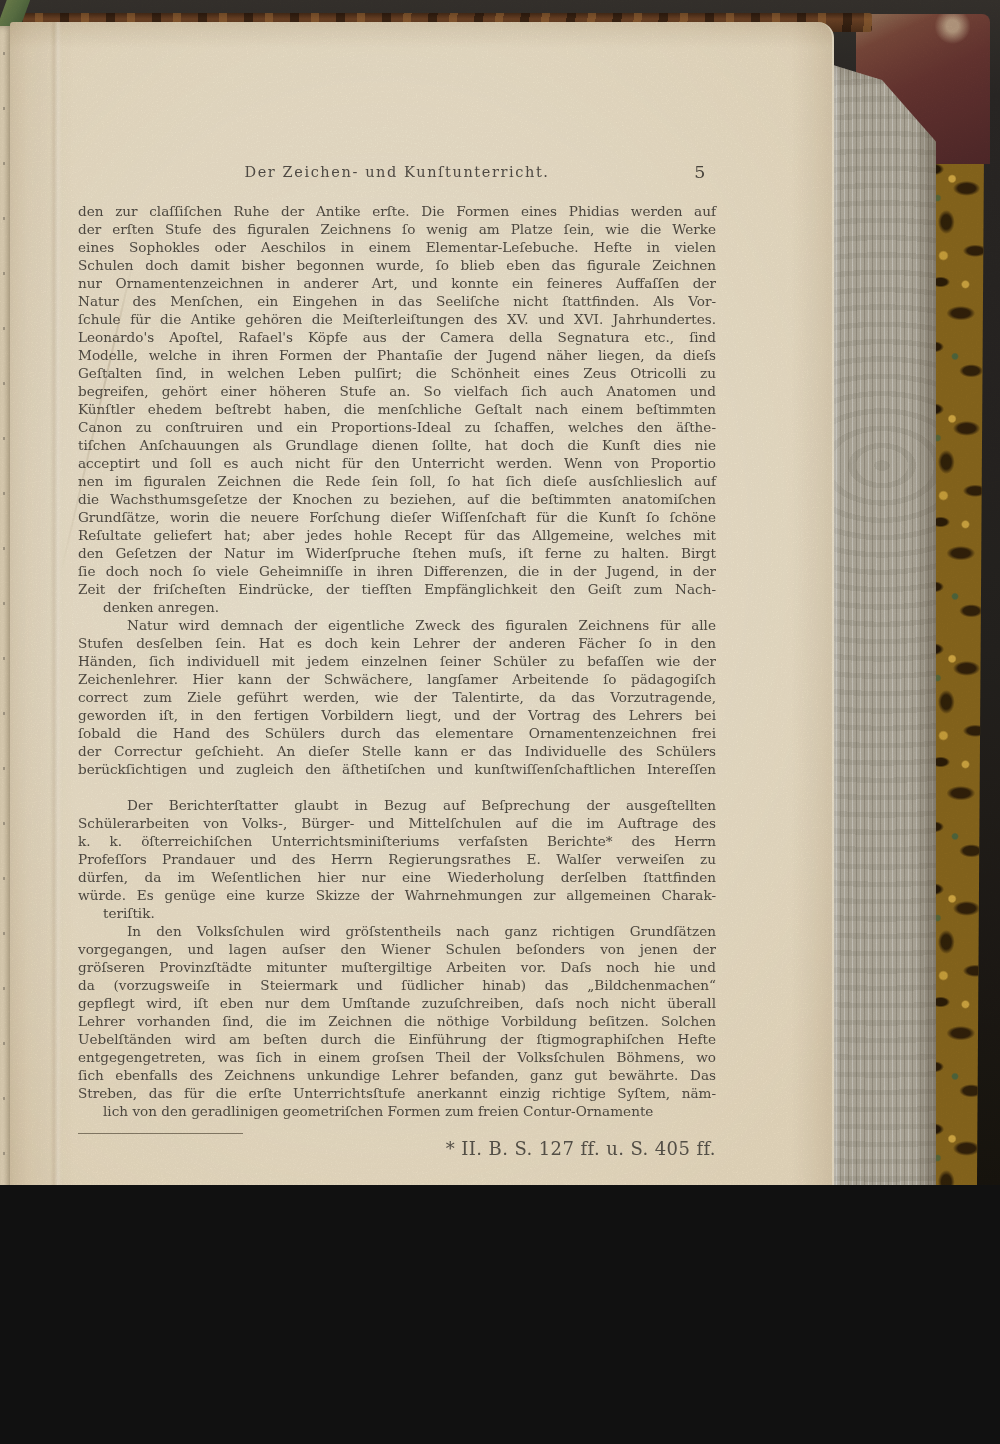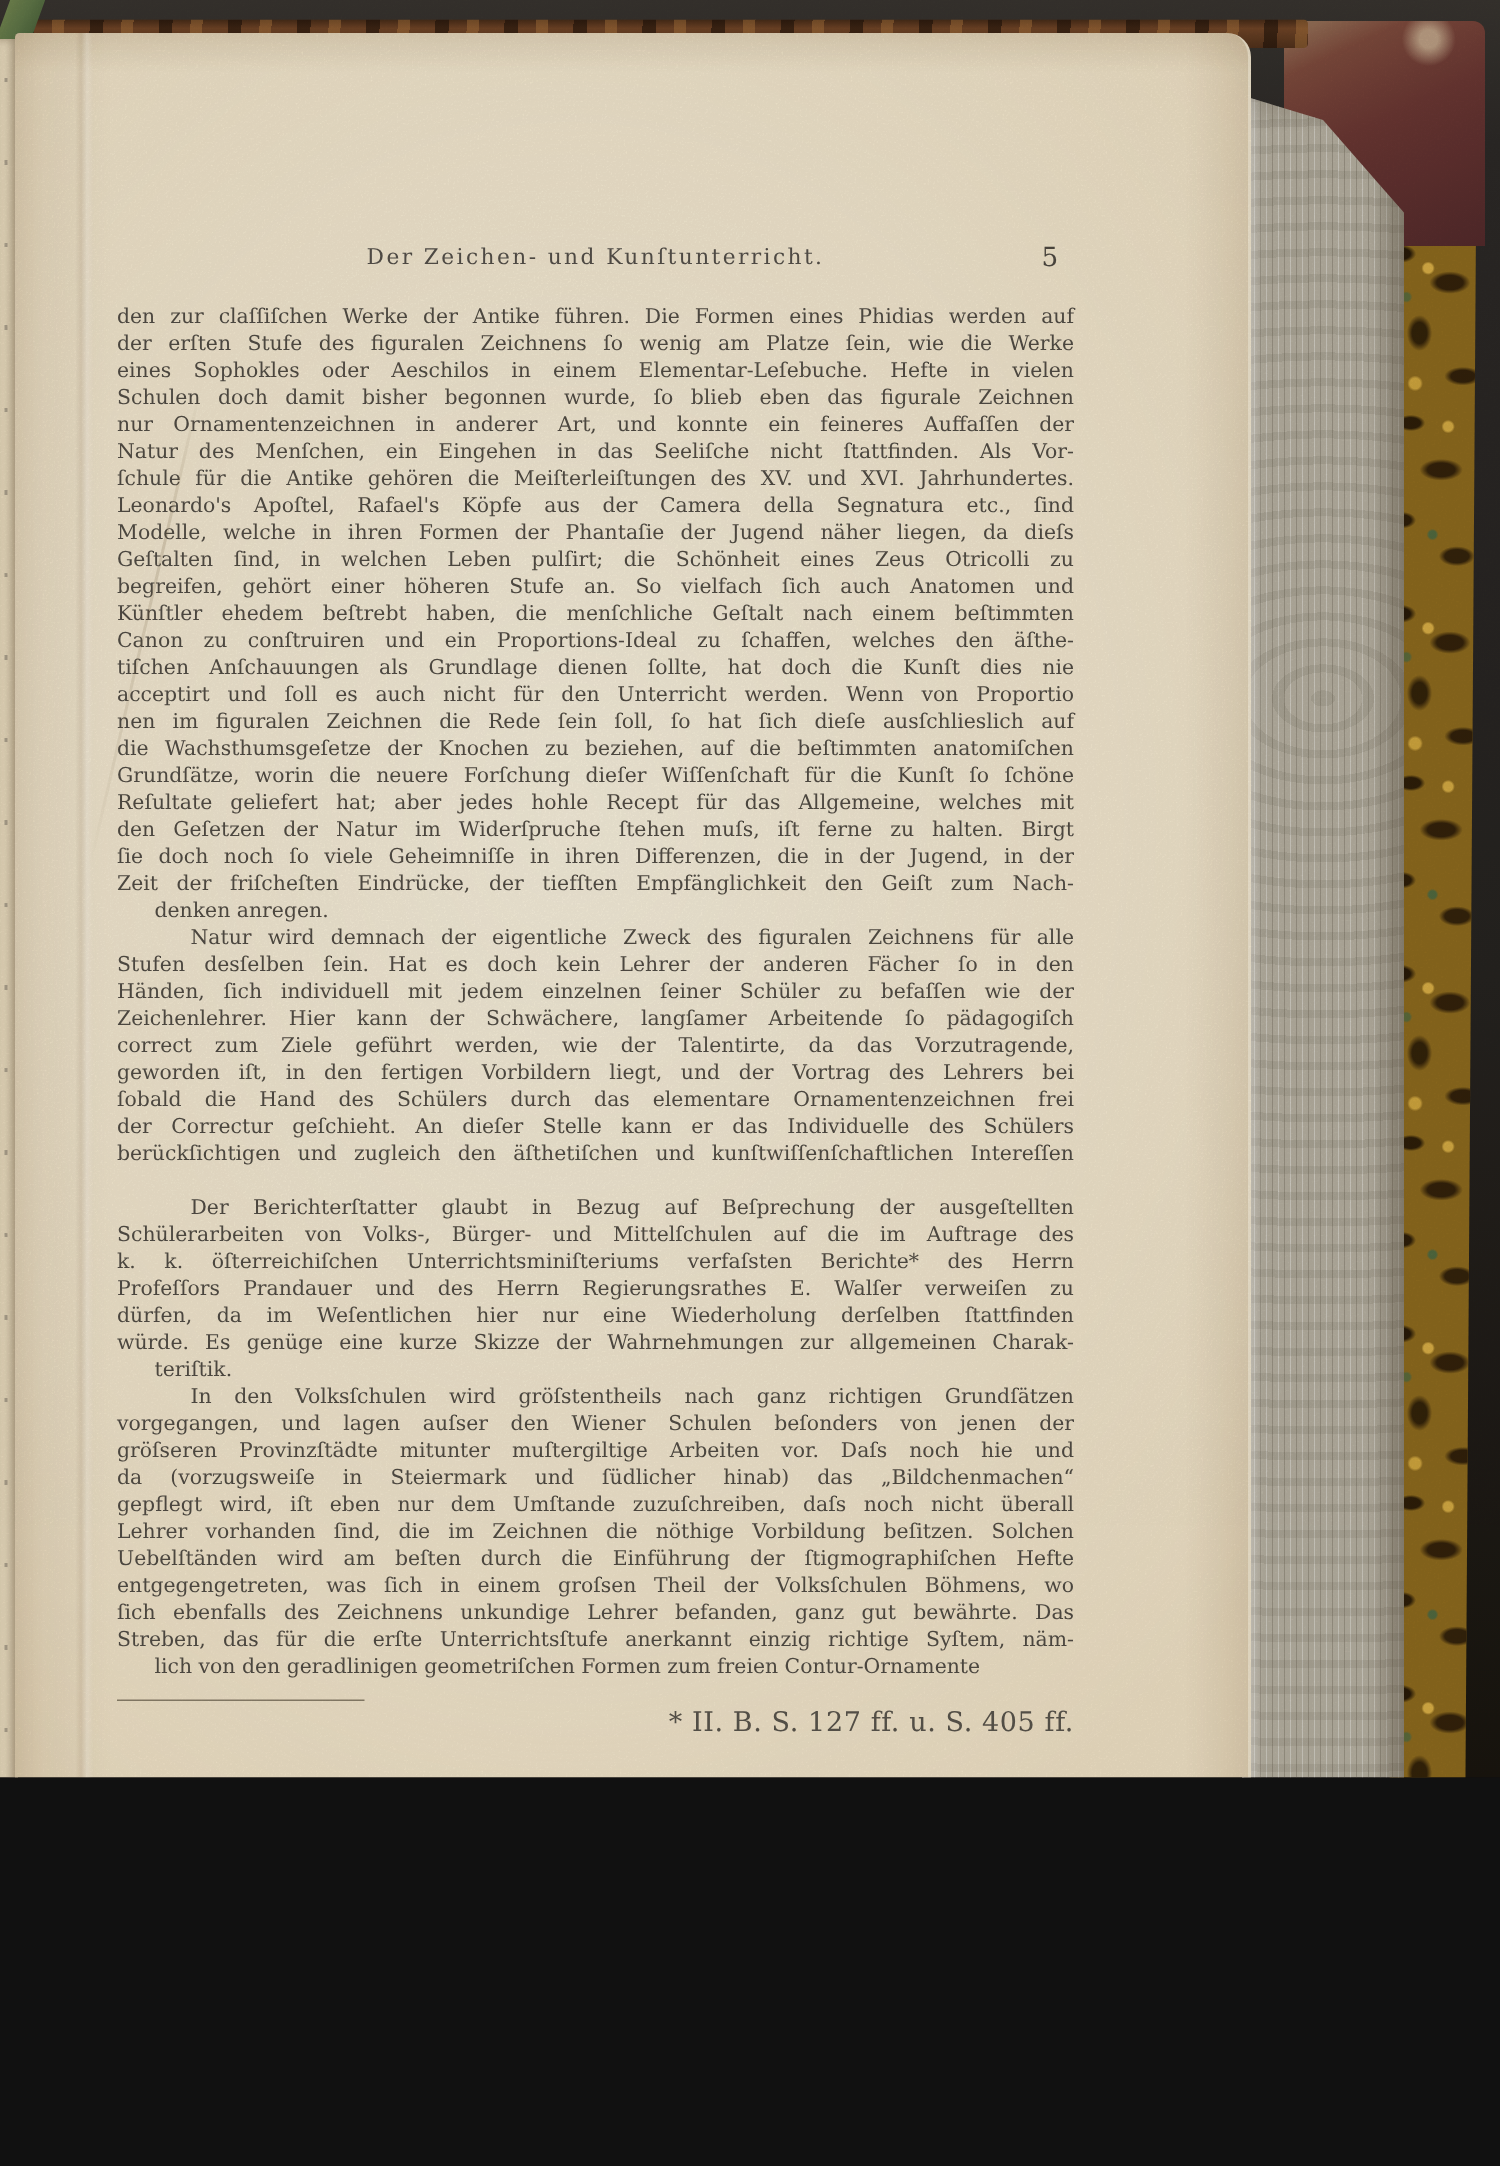--- a/index.html
+++ b/index.html
@@ -154,21 +154,21 @@
 
   <div class="book-page">
     <div class="running-header">
       <span class="running-title">Der Zeichen- und Kunſtunterricht.</span>
       <span class="page-number">5</span>
     </div>
 
     <div class="body-text">
 
     <div class="para">
-          <div class="line">den zur claſſiſchen Werke der Antike führen. Die Formen eines Phidias werden auf</div>
+          <div class="line">den zur claſſiſchen Ruhe der Antike erſte. Die Formen eines Phidias werden auf</div>
           <div class="line">der erſten Stufe des figuralen Zeichnens ſo wenig am Platze ſein, wie die Werke</div>
           <div class="line">eines Sophokles oder Aeschilos in einem Elementar-Leſebuche. Hefte in vielen</div>
           <div class="line">Schulen doch damit bisher begonnen wurde, ſo blieb eben das figurale Zeichnen</div>
           <div class="line">nur Ornamentenzeichnen in anderer Art, und konnte ein feineres Auffaſſen der</div>
           <div class="line">Natur des Menſchen, ein Eingehen in das Seeliſche nicht ſtattfinden. Als Vor-</div>
           <div class="line">ſchule für die Antike gehören die Meiſterleiſtungen des XV. und XVI. Jahrhundertes.</div>
           <div class="line">Leonardo's Apoſtel, Rafael's Köpfe aus der Camera della Segnatura etc., ſind</div>
           <div class="line">Modelle, welche in ihren Formen der Phantaſie der Jugend näher liegen, da dieſs</div>
           <div class="line">Geſtalten ſind, in welchen Leben pulſirt; die Schönheit eines Zeus Otricolli zu</div>
           <div class="line">begreifen, gehört einer höheren Stufe an. So vielfach ſich auch Anatomen und</div>

